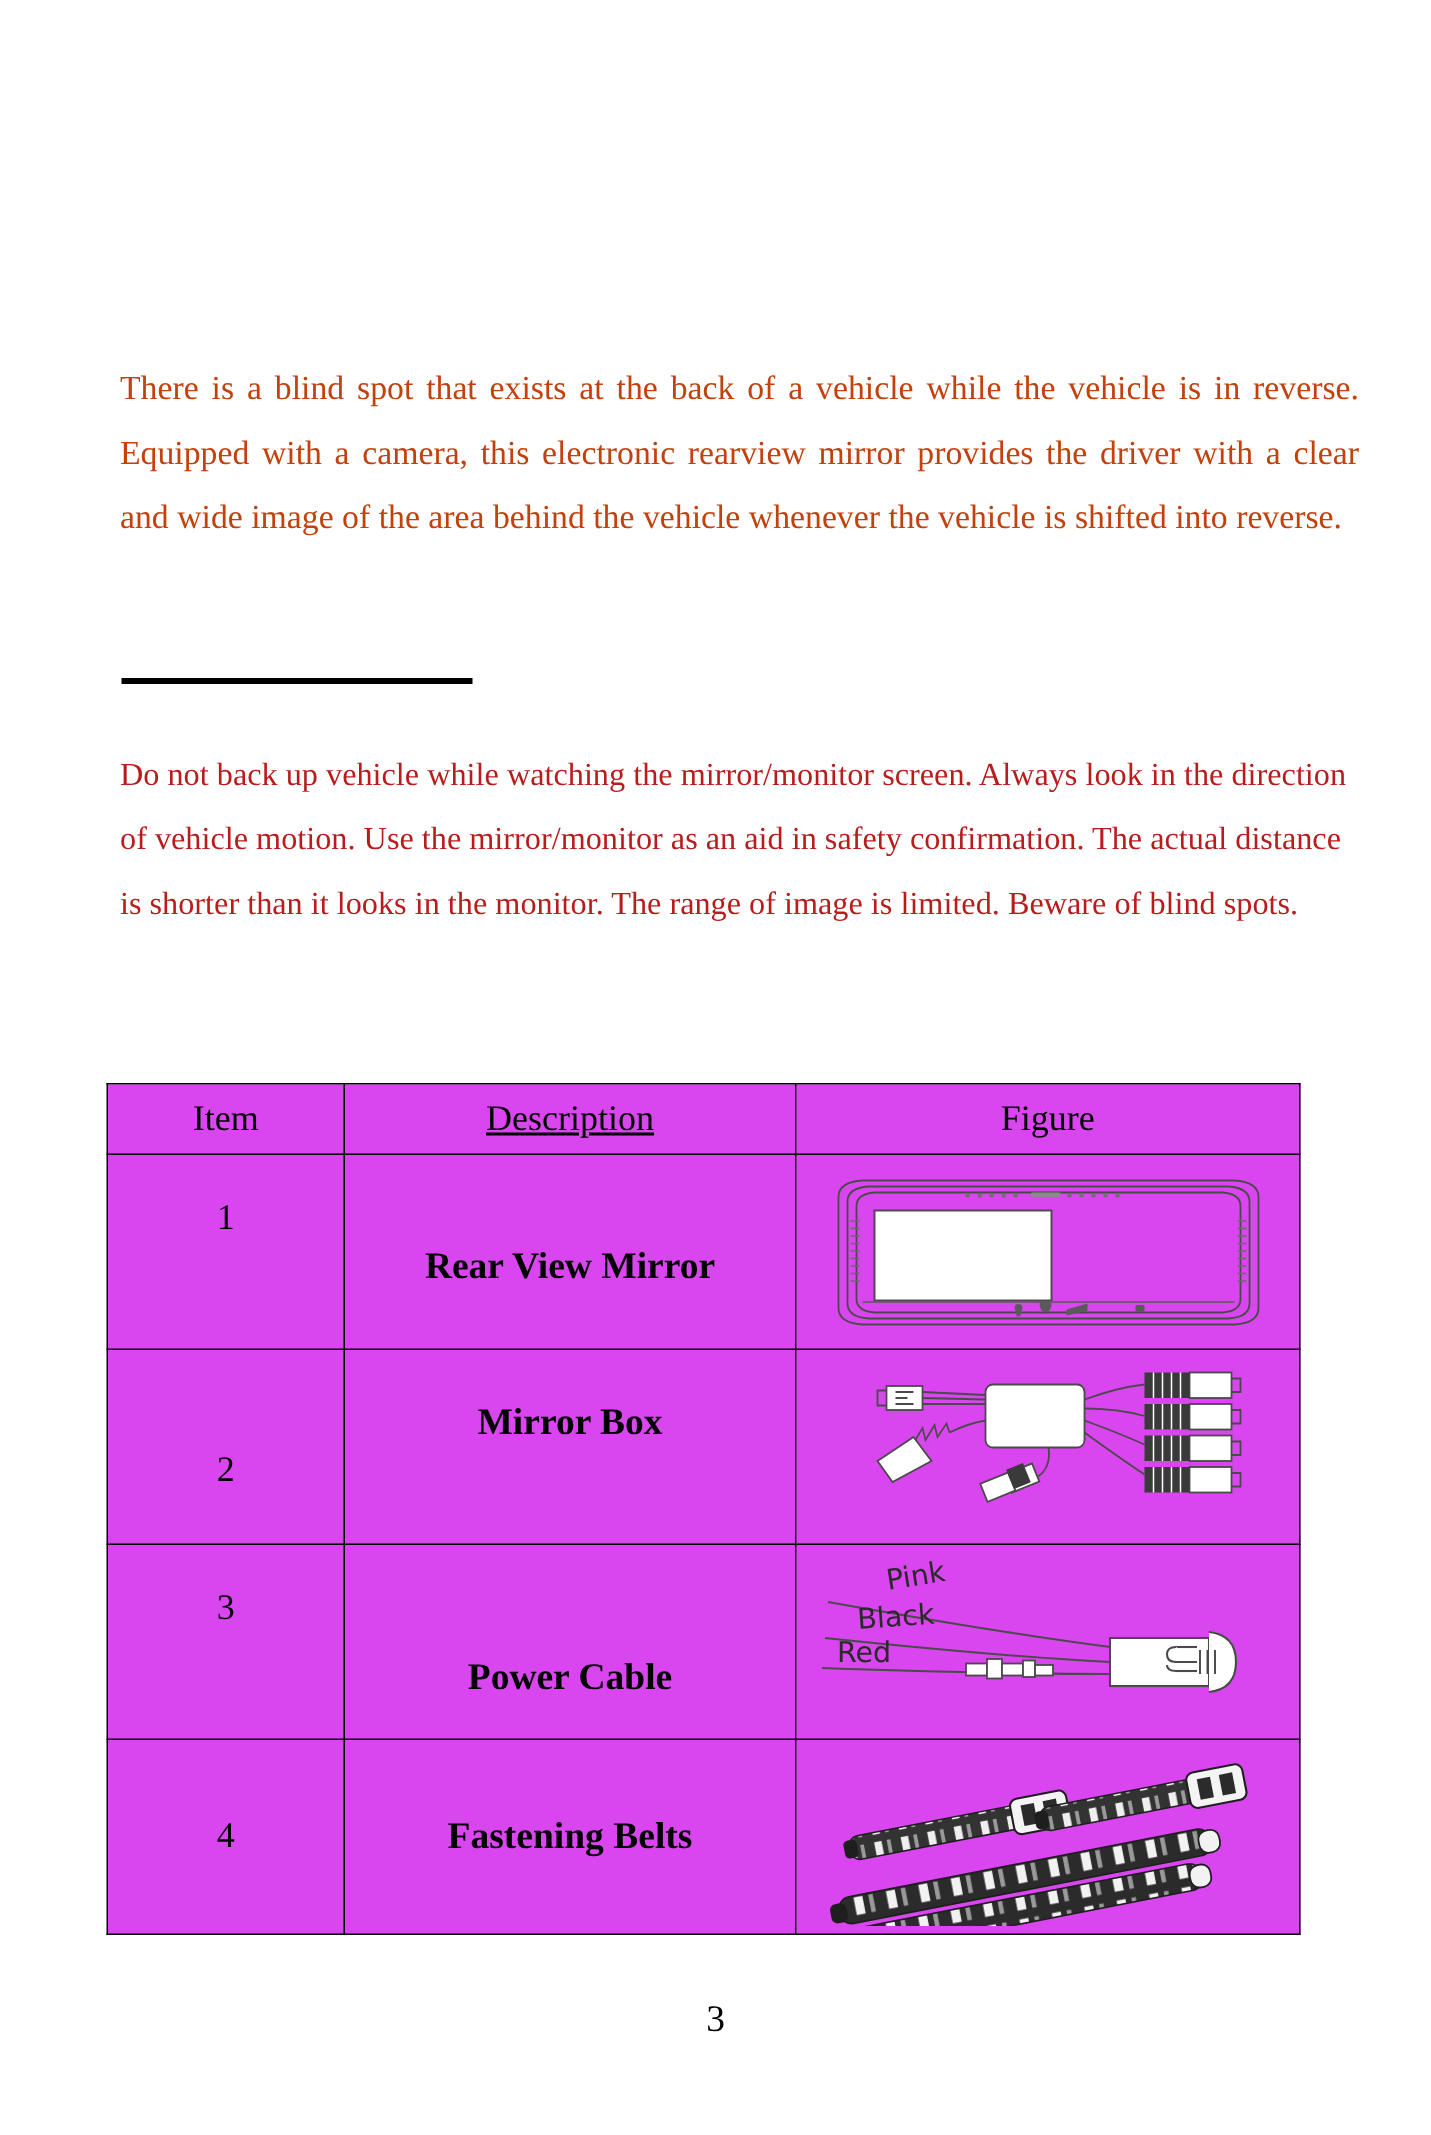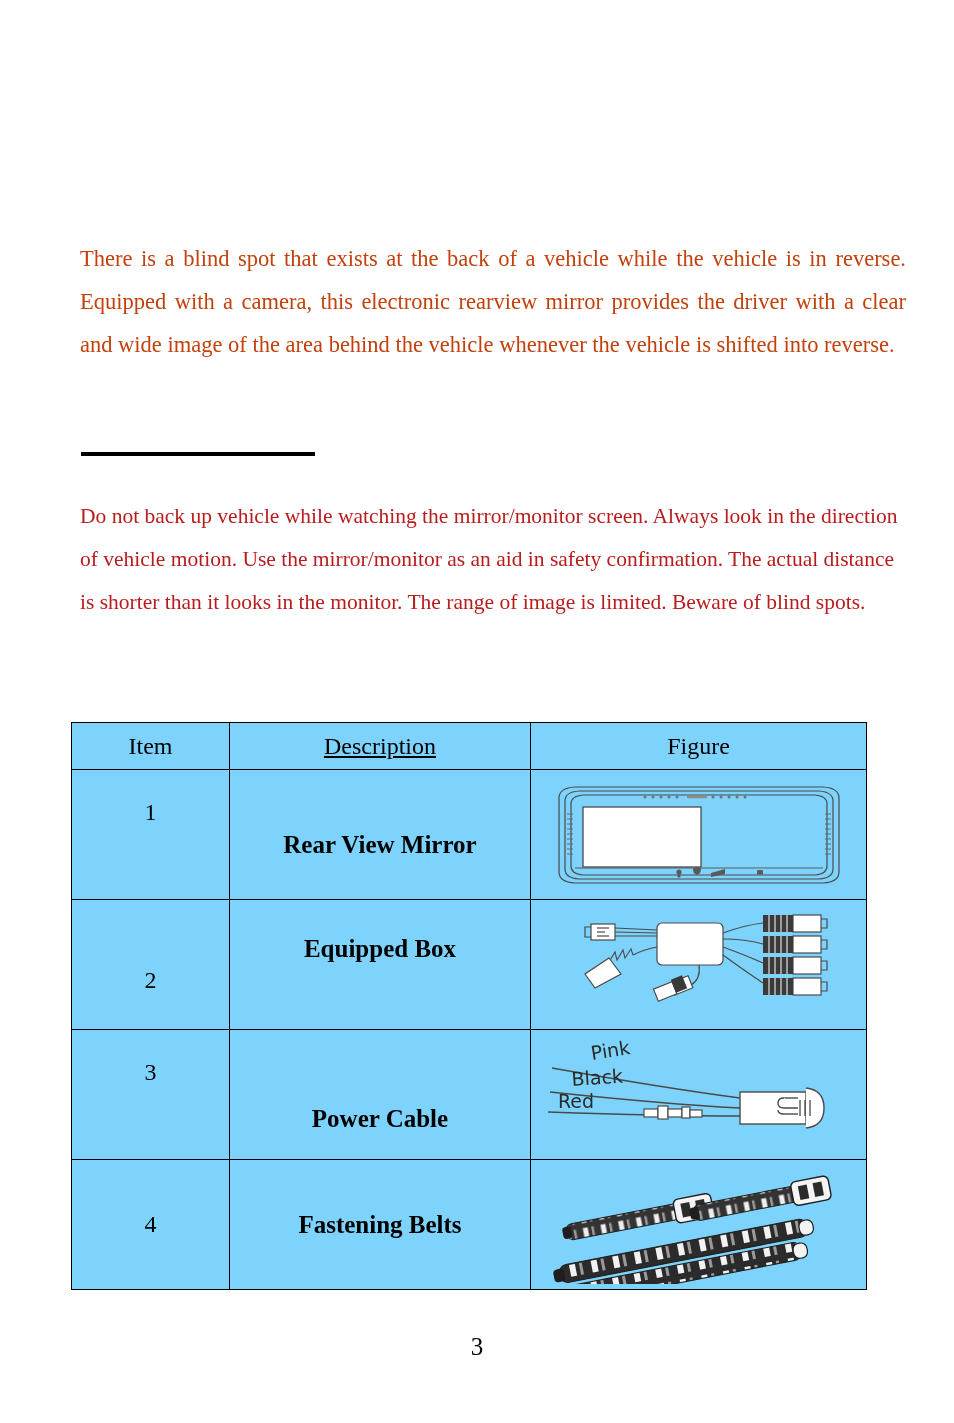--- a/index.html
+++ b/index.html
@@ -58,21 +58,21 @@
     left: 71px;
     top: 722px;
     width: 792px;
     border-collapse: collapse;
     table-layout: fixed;
   }
   .parts-table td, .parts-table th {
     border: 1.6px solid #000;
     padding: 0;
     font-weight: normal;
-    background: #7dd3fc;
+    background: #d946ef;
   }
   .col-item   { width: 157px; }
   .col-desc   { width: 300px; text-decoration: underline; }
   .col-figure { width: 335px; }
 
   .parts-table thead th {
     height: 46px;
     font-size: 24px;
     text-align: center;
     vertical-align: middle;
@@ -220,21 +220,21 @@
             </svg>
           </span>
         </td>
       </tr>
 
       <tr class="r2">
         <td class="cell-item">
           <span class="num">2</span>
         </td>
         <td class="cell-desc">
-          <span class="txt">Equipped Box</span>
+          <span class="txt">Mirror Box</span>
         </td>
         <td class="cell-figure">
           <span class="fig-wrap">
             <svg width="300" height="124" viewBox="0 0 300 124" xmlns="http://www.w3.org/2000/svg">
               <g fill="none" stroke="#4a4a4a" stroke-width="1.2">
 
                 <rect x="108" y="20" width="66" height="42" rx="5" fill="#ffffff"></rect>
 
                 <rect x="42" y="21" width="24" height="16" fill="#ffffff"></rect>
                 <path d="M42 24 l-6 0 l0 10 l6 0"></path>

